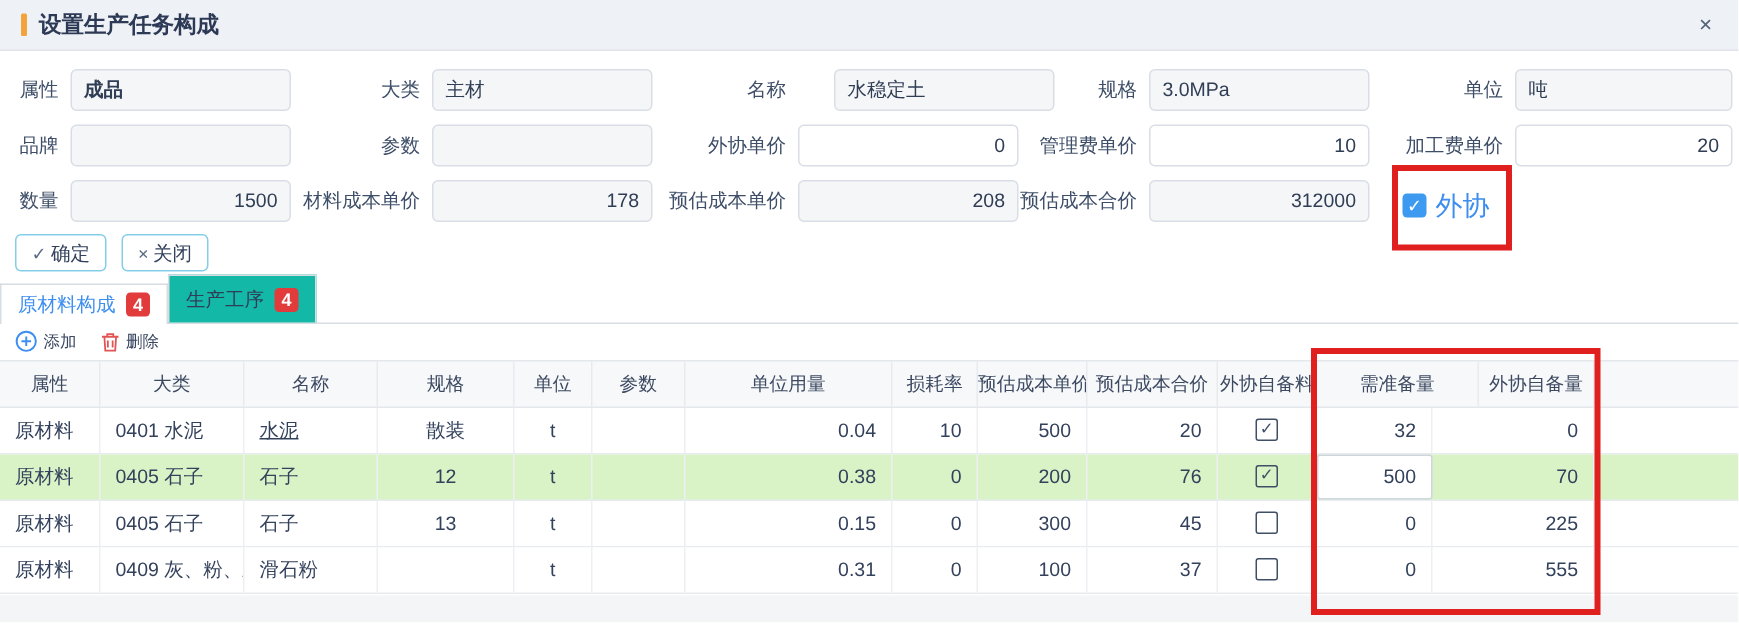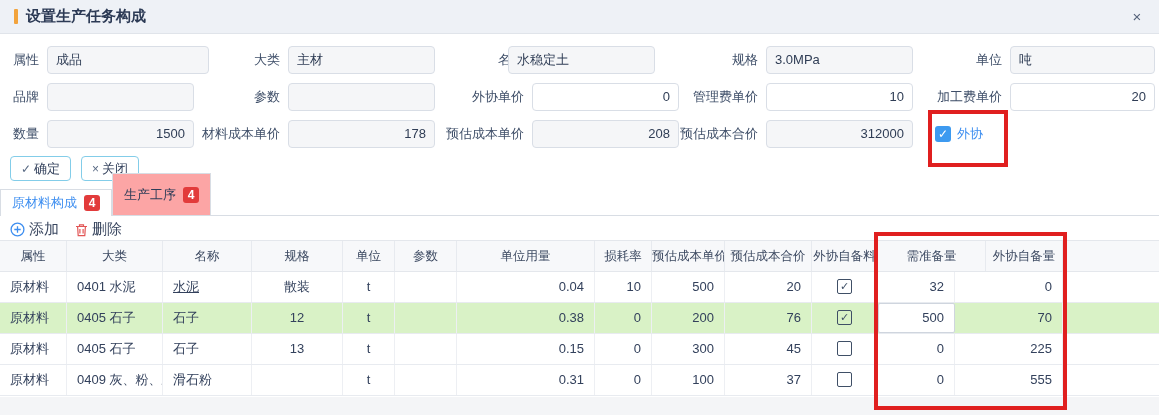--- a/index.html
+++ b/index.html
@@ -19,38 +19,38 @@
   .f-label{position:absolute;width:124px;text-align:right;font-size:13px;color:#3e4e68;
     line-height:30px;white-space:nowrap;}
   .f-input{position:absolute;height:28px;box-sizing:border-box;border:1px solid #d9dee6;
     border-radius:4px;background:#fff;font-size:13px;line-height:26px;padding:0 8px;
     color:#2f3d55;white-space:nowrap;overflow:hidden;}
   .f-input.ro{background:#f5f6f8;}
   .f-input.right{text-align:right;}
   .cbx-wrap{position:absolute;display:flex;align-items:center;cursor:pointer;}
   .cbx{width:16px;height:16px;border-radius:3px;background:#3d9af0;color:#fff;
     font-size:12px;line-height:16px;text-align:center;}
-  .cbx-label{font-size:13px;color:#3d8ef0;margin-left:6px;}
+  .cbx-label{font-size:18px;color:#3d8ef0;margin-left:6px;}
   
   .btn-row{position:absolute;top:156px;left:10px;display:flex;gap:10px;}
   .btn{display:inline-flex;align-items:center;height:25px;padding:0 10px;background:#fff;
     border:1px solid #83cde9;border-radius:4px;font-size:13px;color:#33415c;cursor:pointer;}
   .btn .ic{color:#5a6b85;margin-right:3px;font-size:12px;}
   
   .tabbar{position:absolute;top:188px;left:0;width:1159px;height:27px;
     border-bottom:1px solid #d8dde4;display:flex;align-items:flex-end;}
-  .tab{display:inline-flex;align-items:center;height:42px;padding:0 11px;
-    background:#fca5a5;border:1px solid #d8dde4;border-bottom:none;box-sizing:border-box;
+  .tab{display:inline-flex;align-items:center;height:32px;padding:0 11px;
+    background:#14b8a6;border:1px solid #d8dde4;border-bottom:none;box-sizing:border-box;
     font-size:13px;color:#2f3d58;cursor:pointer;position:relative;}
   .tab.active{background:#fff;color:#3d8ef0;margin-bottom:-1px;height:27px;z-index:2;}
   .tab .badge{width:16px;height:16px;border-radius:3px;background:#e23b3b;color:#fff;
     font-size:12px;font-weight:bold;text-align:center;line-height:16px;margin-left:7px;}
   
   .toolbar{position:absolute;top:220px;left:10px;display:flex;gap:16px;align-items:center;}
-  .tool{display:inline-flex;align-items:center;gap:4px;font-size:15px;color:#3a4760;cursor:pointer;}
+  .tool{display:inline-flex;align-items:center;gap:4px;font-size:11px;color:#3a4760;cursor:pointer;}
   
   #table{position:absolute;top:240px;left:0;width:1159px;font-size:13px;}
   .t-head{display:flex;height:32px;background:#f7f8fa;border-top:1px solid #e4e7ec;
     border-bottom:1px solid #e4e7ec;box-sizing:border-box;}
   .t-head .t-cell{font-size:12.5px;color:#3c4961;line-height:30px;text-align:center;
     border-right:1px solid #e7eaef;}
   .t-row{display:flex;height:31px;border-bottom:1px solid #e8ebf0;box-sizing:border-box;background:#fff;}
   .t-row.sel{background:#d9f2c6;}
   .t-cell{box-sizing:border-box;height:100%;line-height:30px;white-space:nowrap;overflow:hidden;}
   .t-row .t-cell{border-right:1px solid #edeff3;color:#33415c;}
@@ -69,25 +69,25 @@
 <body>
 
 <div class="titlebar">
   <span class="accent" id="accent-bar" style="background: rgb(242, 163, 60);"></span>
   <span class="title">设置生产任务构成</span>
   <span class="close">×</span>
 </div>
 
 <div id="form-area">
     <div class="f-label" style="left: -85px; top: 45px;">属性</div>
-    <div class="f-input ro" style="left: 47px; top: 46px; width: 162px;">成品</div>
+    <div class="f-input ro" style="left: 47px; top: 46px; width: 147px; font-weight: bold;">成品</div>
     <div class="f-label" style="left: 156px; top: 45px;">大类</div>
     <div class="f-input ro" style="left: 288px; top: 46px; width: 147px;">主材</div>
     <div class="f-label" style="left: 400px; top: 45px;">名称</div>
-    <div class="f-input ro" style="left: 508px; top: 46px; width: 147px;">水稳定土</div>
+    <div class="f-input ro" style="left: 556px; top: 46px; width: 147px;">水稳定土</div>
     <div class="f-label" style="left: 634px; top: 45px;">规格</div>
     <div class="f-input ro" style="left: 766px; top: 46px; width: 147px;">3.0MPa</div>
     <div class="f-label" style="left: 878px; top: 45px;">单位</div>
     <div class="f-input ro" style="left: 1010px; top: 46px; width: 145px;">吨</div>
     <div class="f-label" style="left: -85px; top: 82px;">品牌</div>
     <div class="f-input ro" style="left: 47px; top: 83px; width: 147px;"></div>
     <div class="f-label" style="left: 156px; top: 82px;">参数</div>
     <div class="f-input ro" style="left: 288px; top: 83px; width: 147px;"></div>
     <div class="f-label" style="left: 400px; top: 82px;">外协单价</div>
     <div class="f-input right" style="left: 532px; top: 83px; width: 147px;">0</div>

